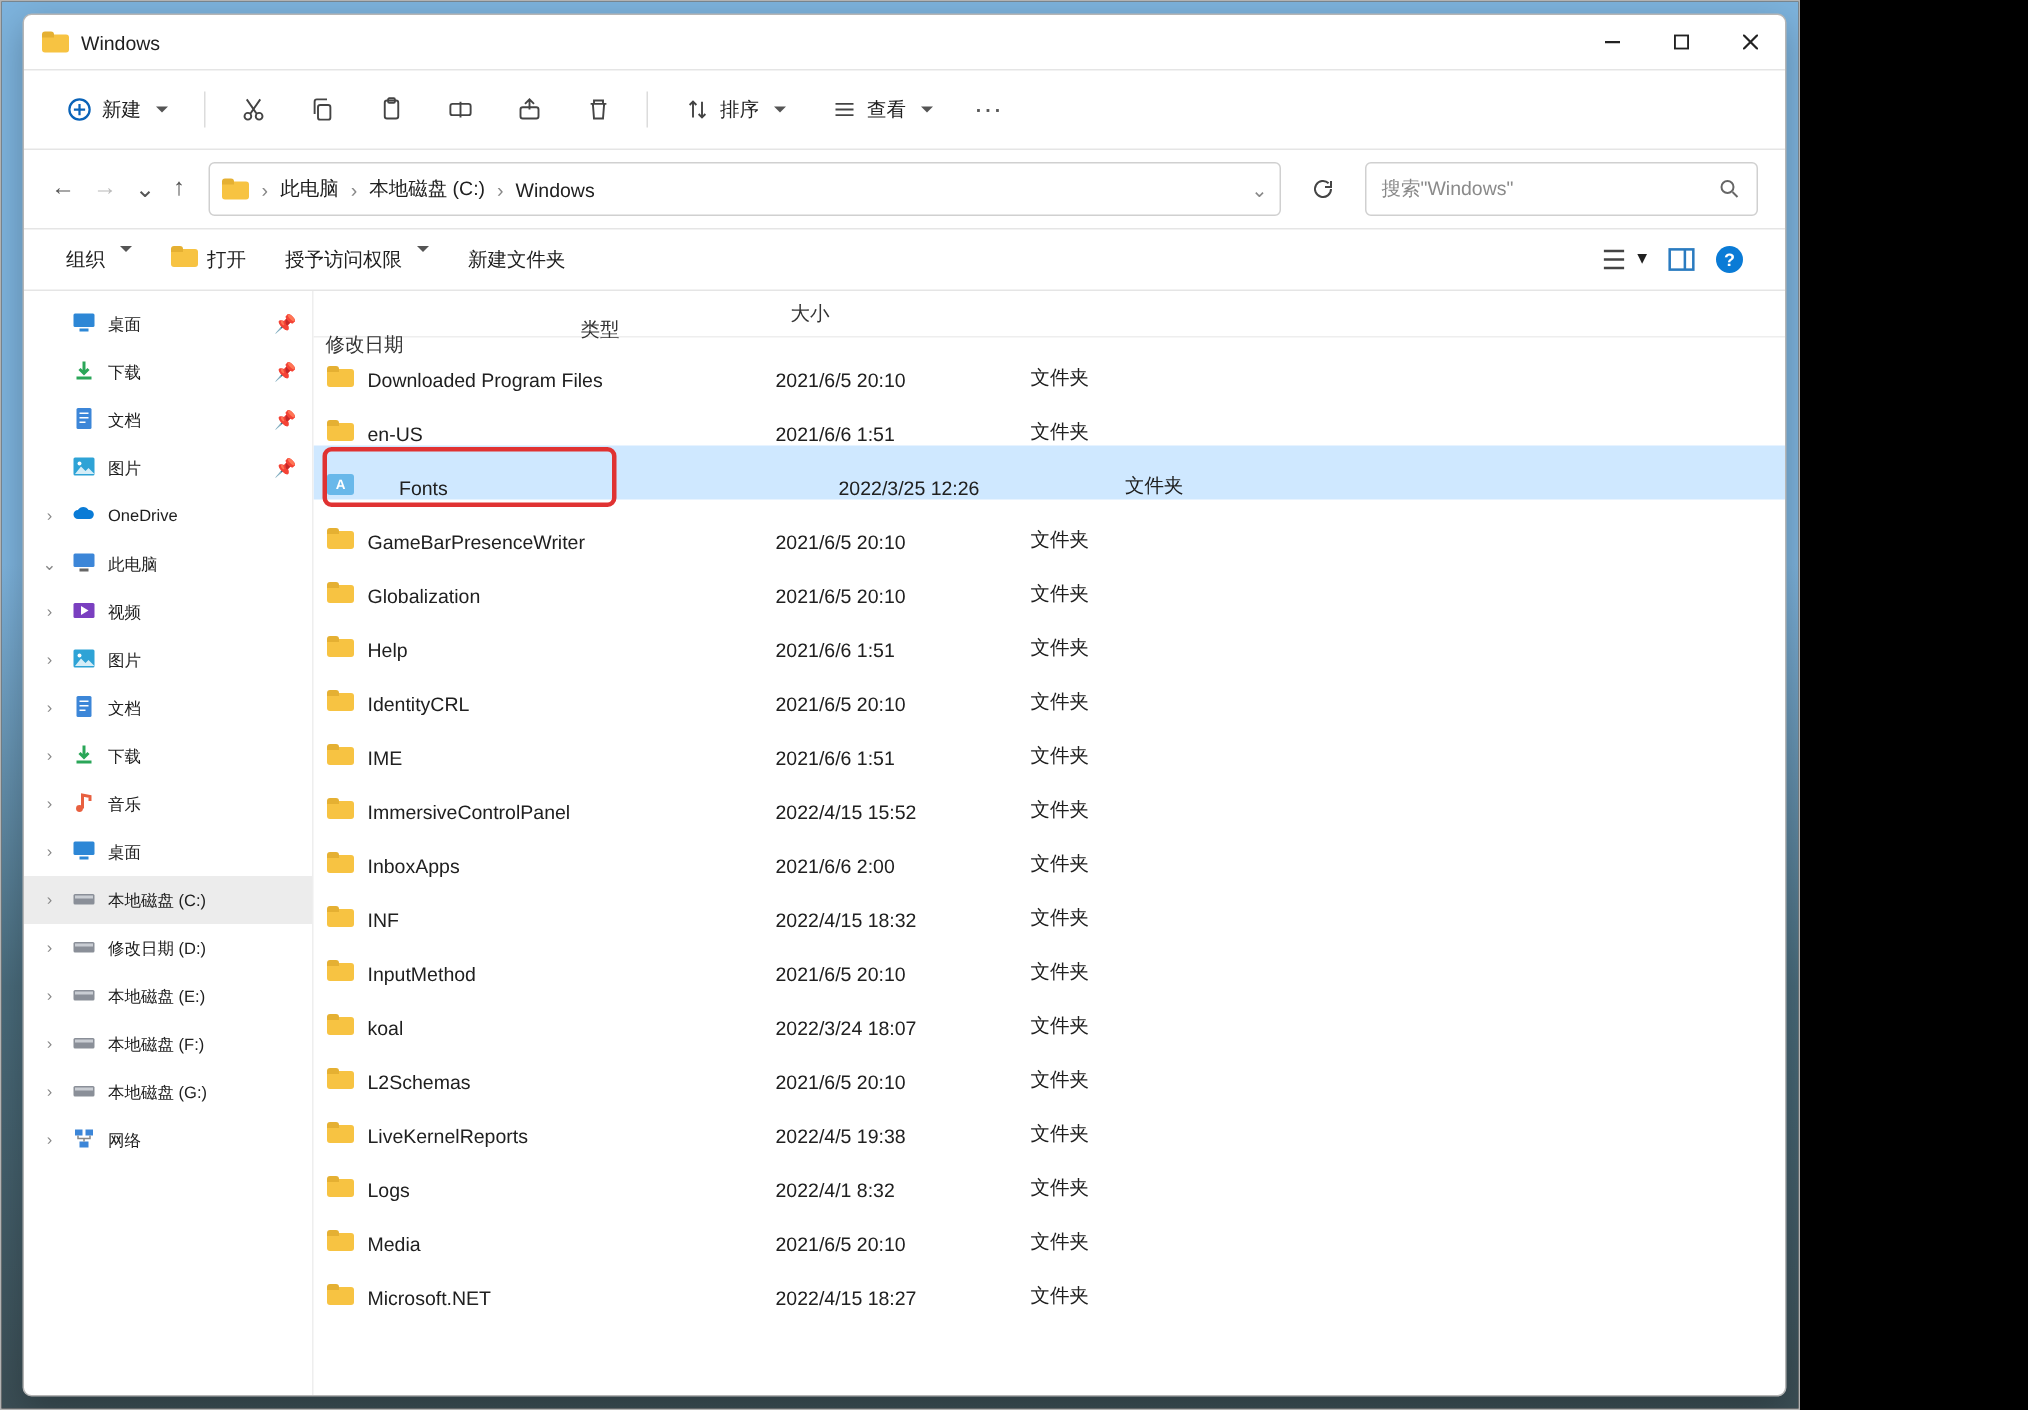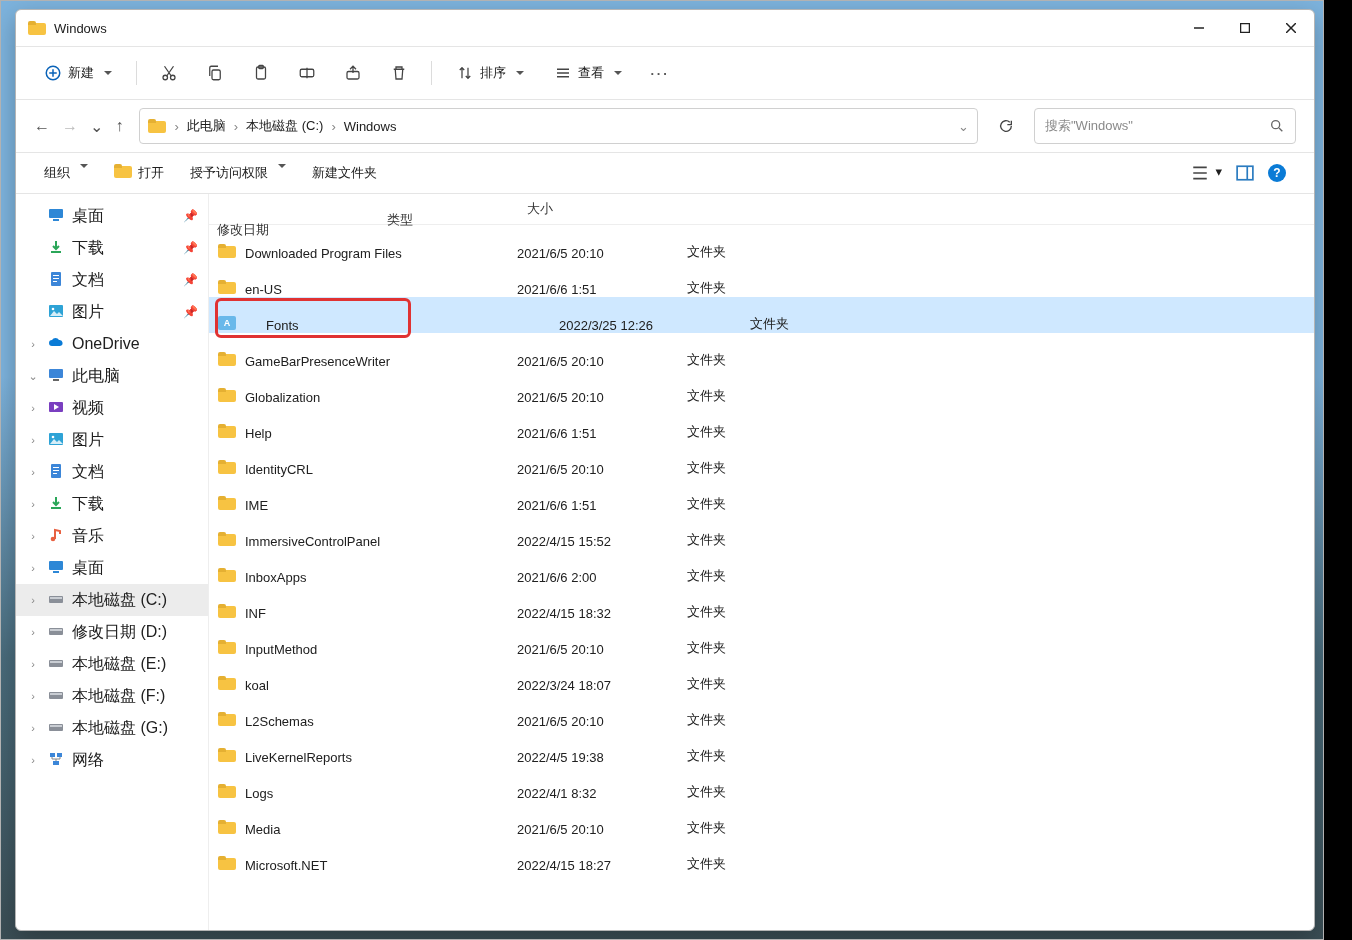--- a/index.html
+++ b/index.html
@@ -12,21 +12,21 @@
     --hover:#e5f1fb;
     --toolbar:#f8f8f8;
     --side-bg:#ffffff;
     --hl:#e03232;
     --folder-ico:#f7c342;
   }
   html,body {margin:0;padding:0;font-family:"Segoe UI","Microsoft YaHei",Arial,sans-serif;font-size:13px;color:var(--text);background:#000;}
 
   .screen {
     position:relative;
-    width:1324px;height:940px;
+    width:1200px;height:940px;
     background:linear-gradient(180deg,#7db3dd 0%,#7db3dd 40%,#496b7b 70%,#3b4e55 100%);
     overflow:hidden;
     box-sizing:border-box;
     border:1px solid #b2b2b2;
   }
 
   .win {
     position:absolute;left:14px;top:8px;right:8px;bottom:8px;
     background:#fff;border:1px solid #b5b5b5;border-radius:6px;
     display:flex;flex-direction:column;
@@ -67,21 +67,21 @@
   .pill {display:flex;align-items:center;gap:6px;}
   .pill .mini {width:18px;height:18px;display:flex;align-items:center;justify-content:center;}
 
   
   .body {flex:1;display:flex;min-height:0;}
 
   .side {width:192px;border-right:1px solid #eee;overflow:auto;padding:6px 0;}
   .side .item {display:flex;align-items:center;height:32px;padding:0 10px;gap:8px;cursor:pointer;position:relative;}
   .side .item.sel {background:#ececec;}
   .side .tw {width:14px;display:flex;align-items:center;justify-content:center;color:#888;font-size:11px;}
-  .side .lbl {font-size:16px;}
+  .side .lbl {font-size:11px;}
   .pin {position:absolute;right:10px;color:#888;font-size:12px;}
   .ind0 {padding-left:22px;}
   .ind1 {padding-left:42px;}
 
   .main {flex:1;display:flex;flex-direction:column;min-width:0;}
   .cols-head {display:flex;height:30px;align-items:center;border-bottom:1px solid #eee;color:#333;font-size:13px;padding-left:8px;}
   .col {position:relative;}
   .col.name {width:300px;padding-left:26px;}
   .col.date {width:170px;margin-top:42px;}
   .col.type {width:140px;margin-top:21px;}

